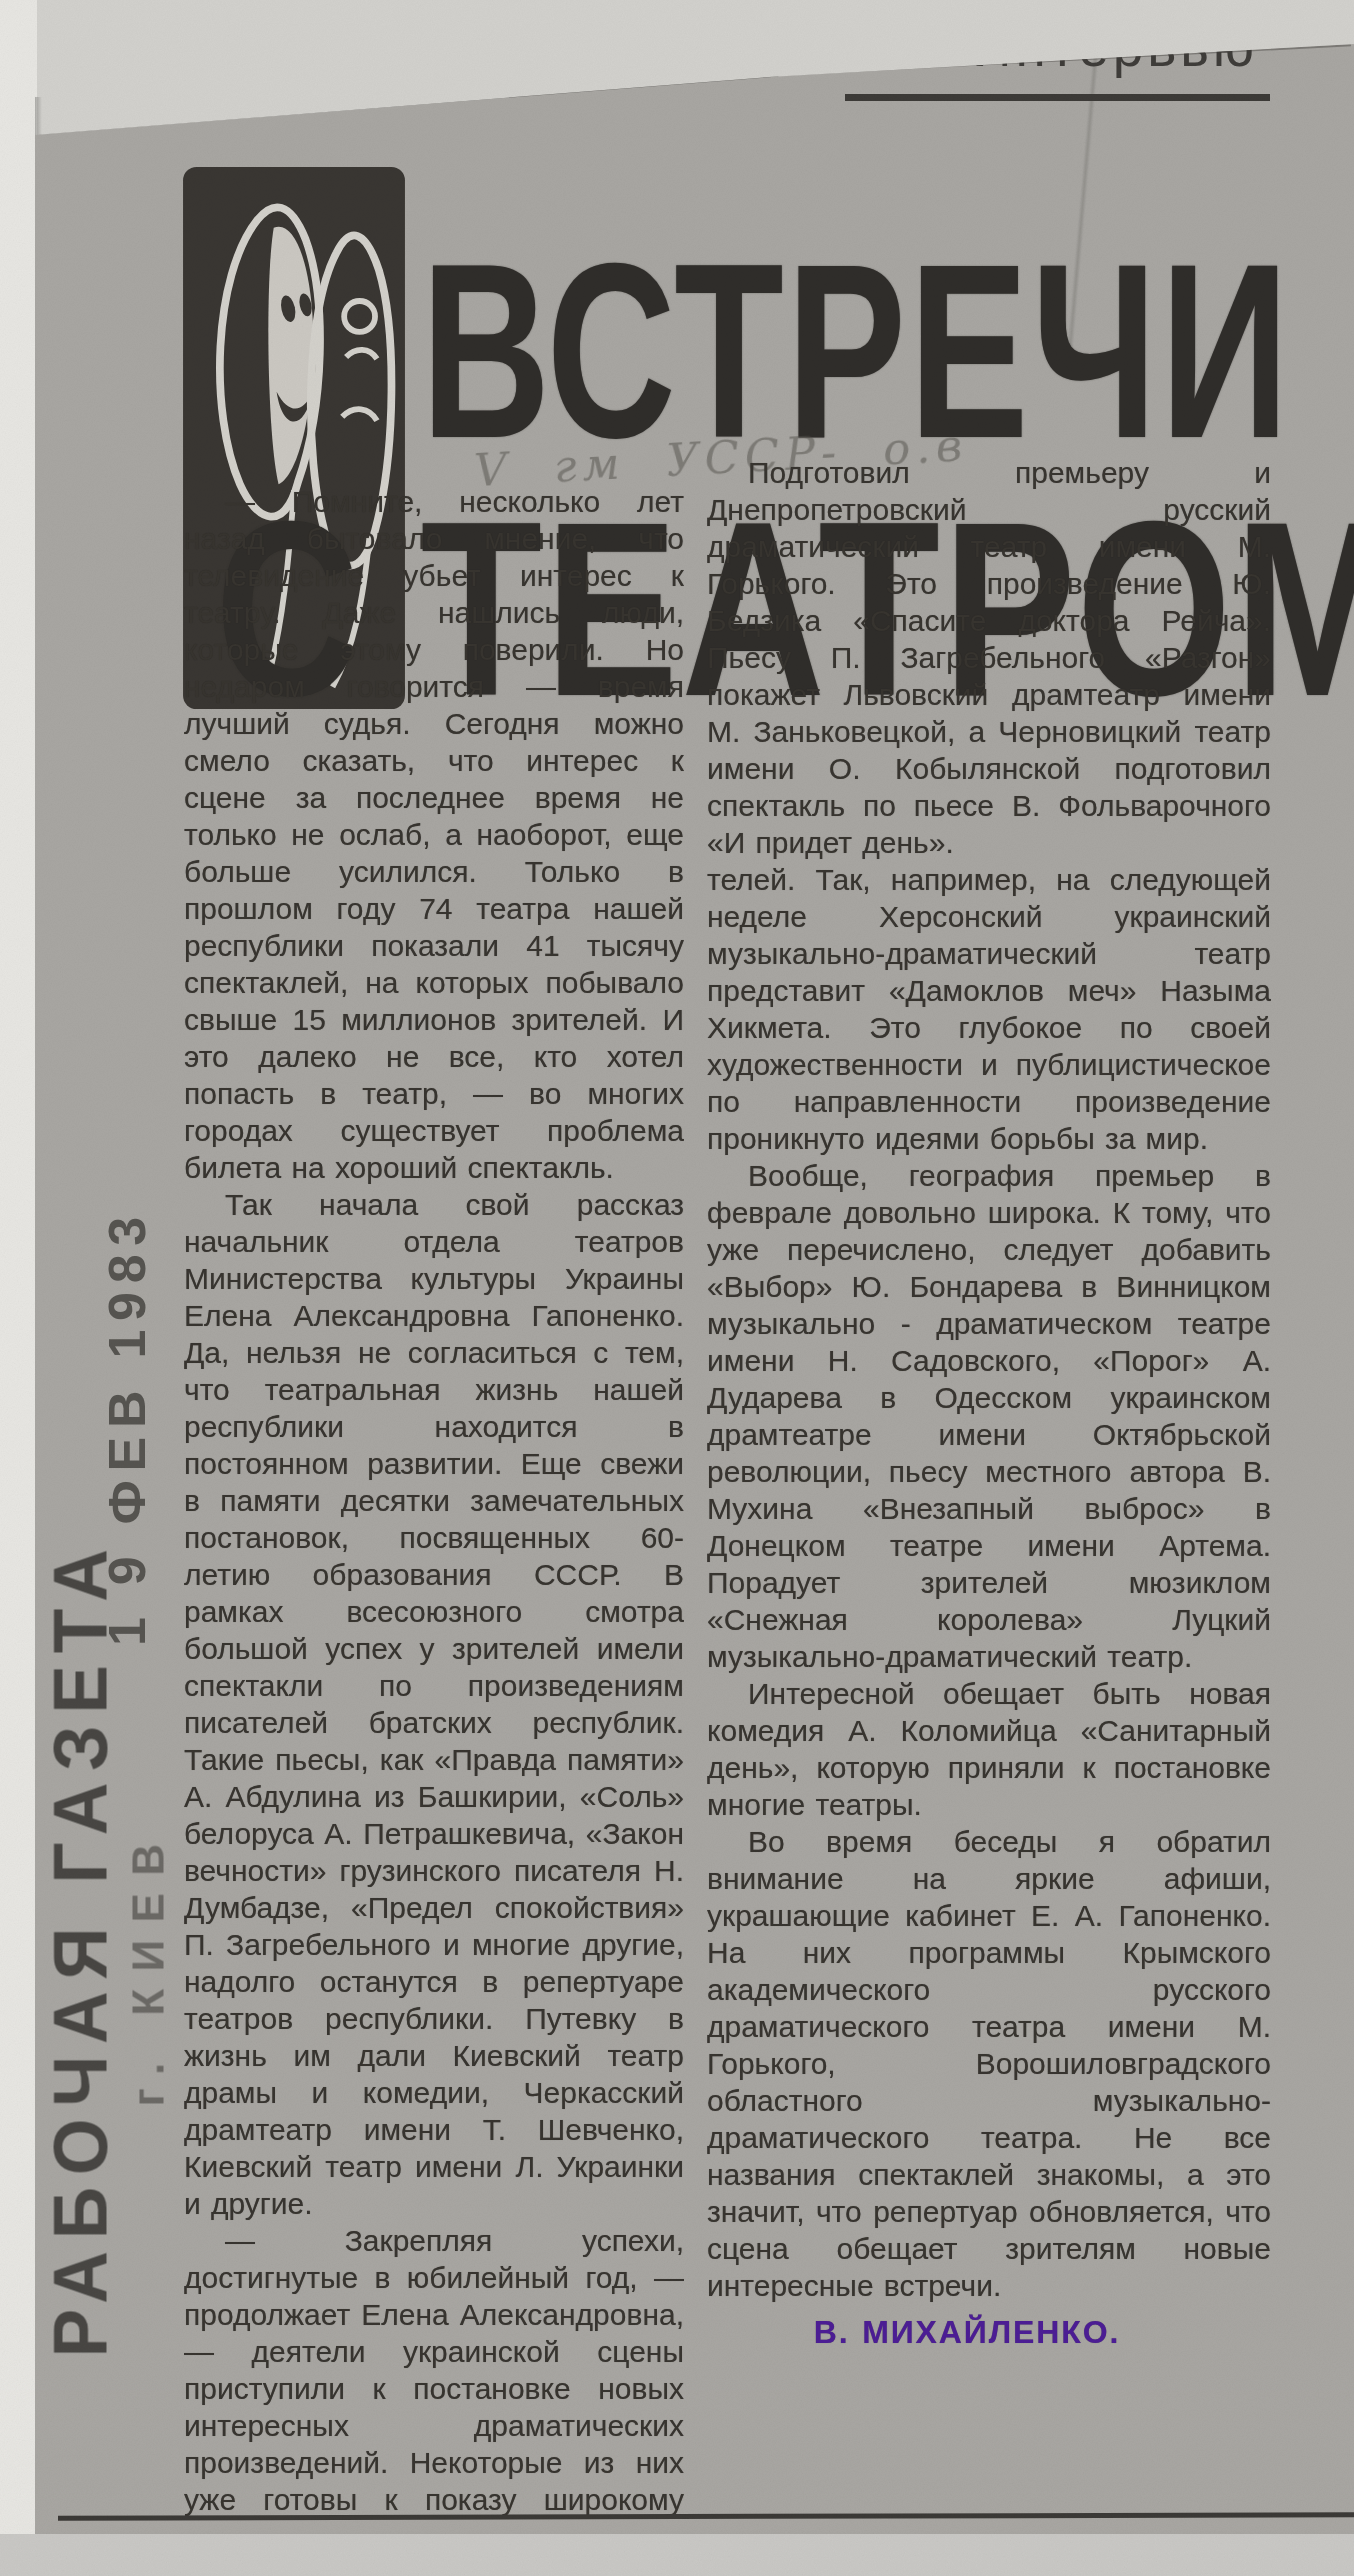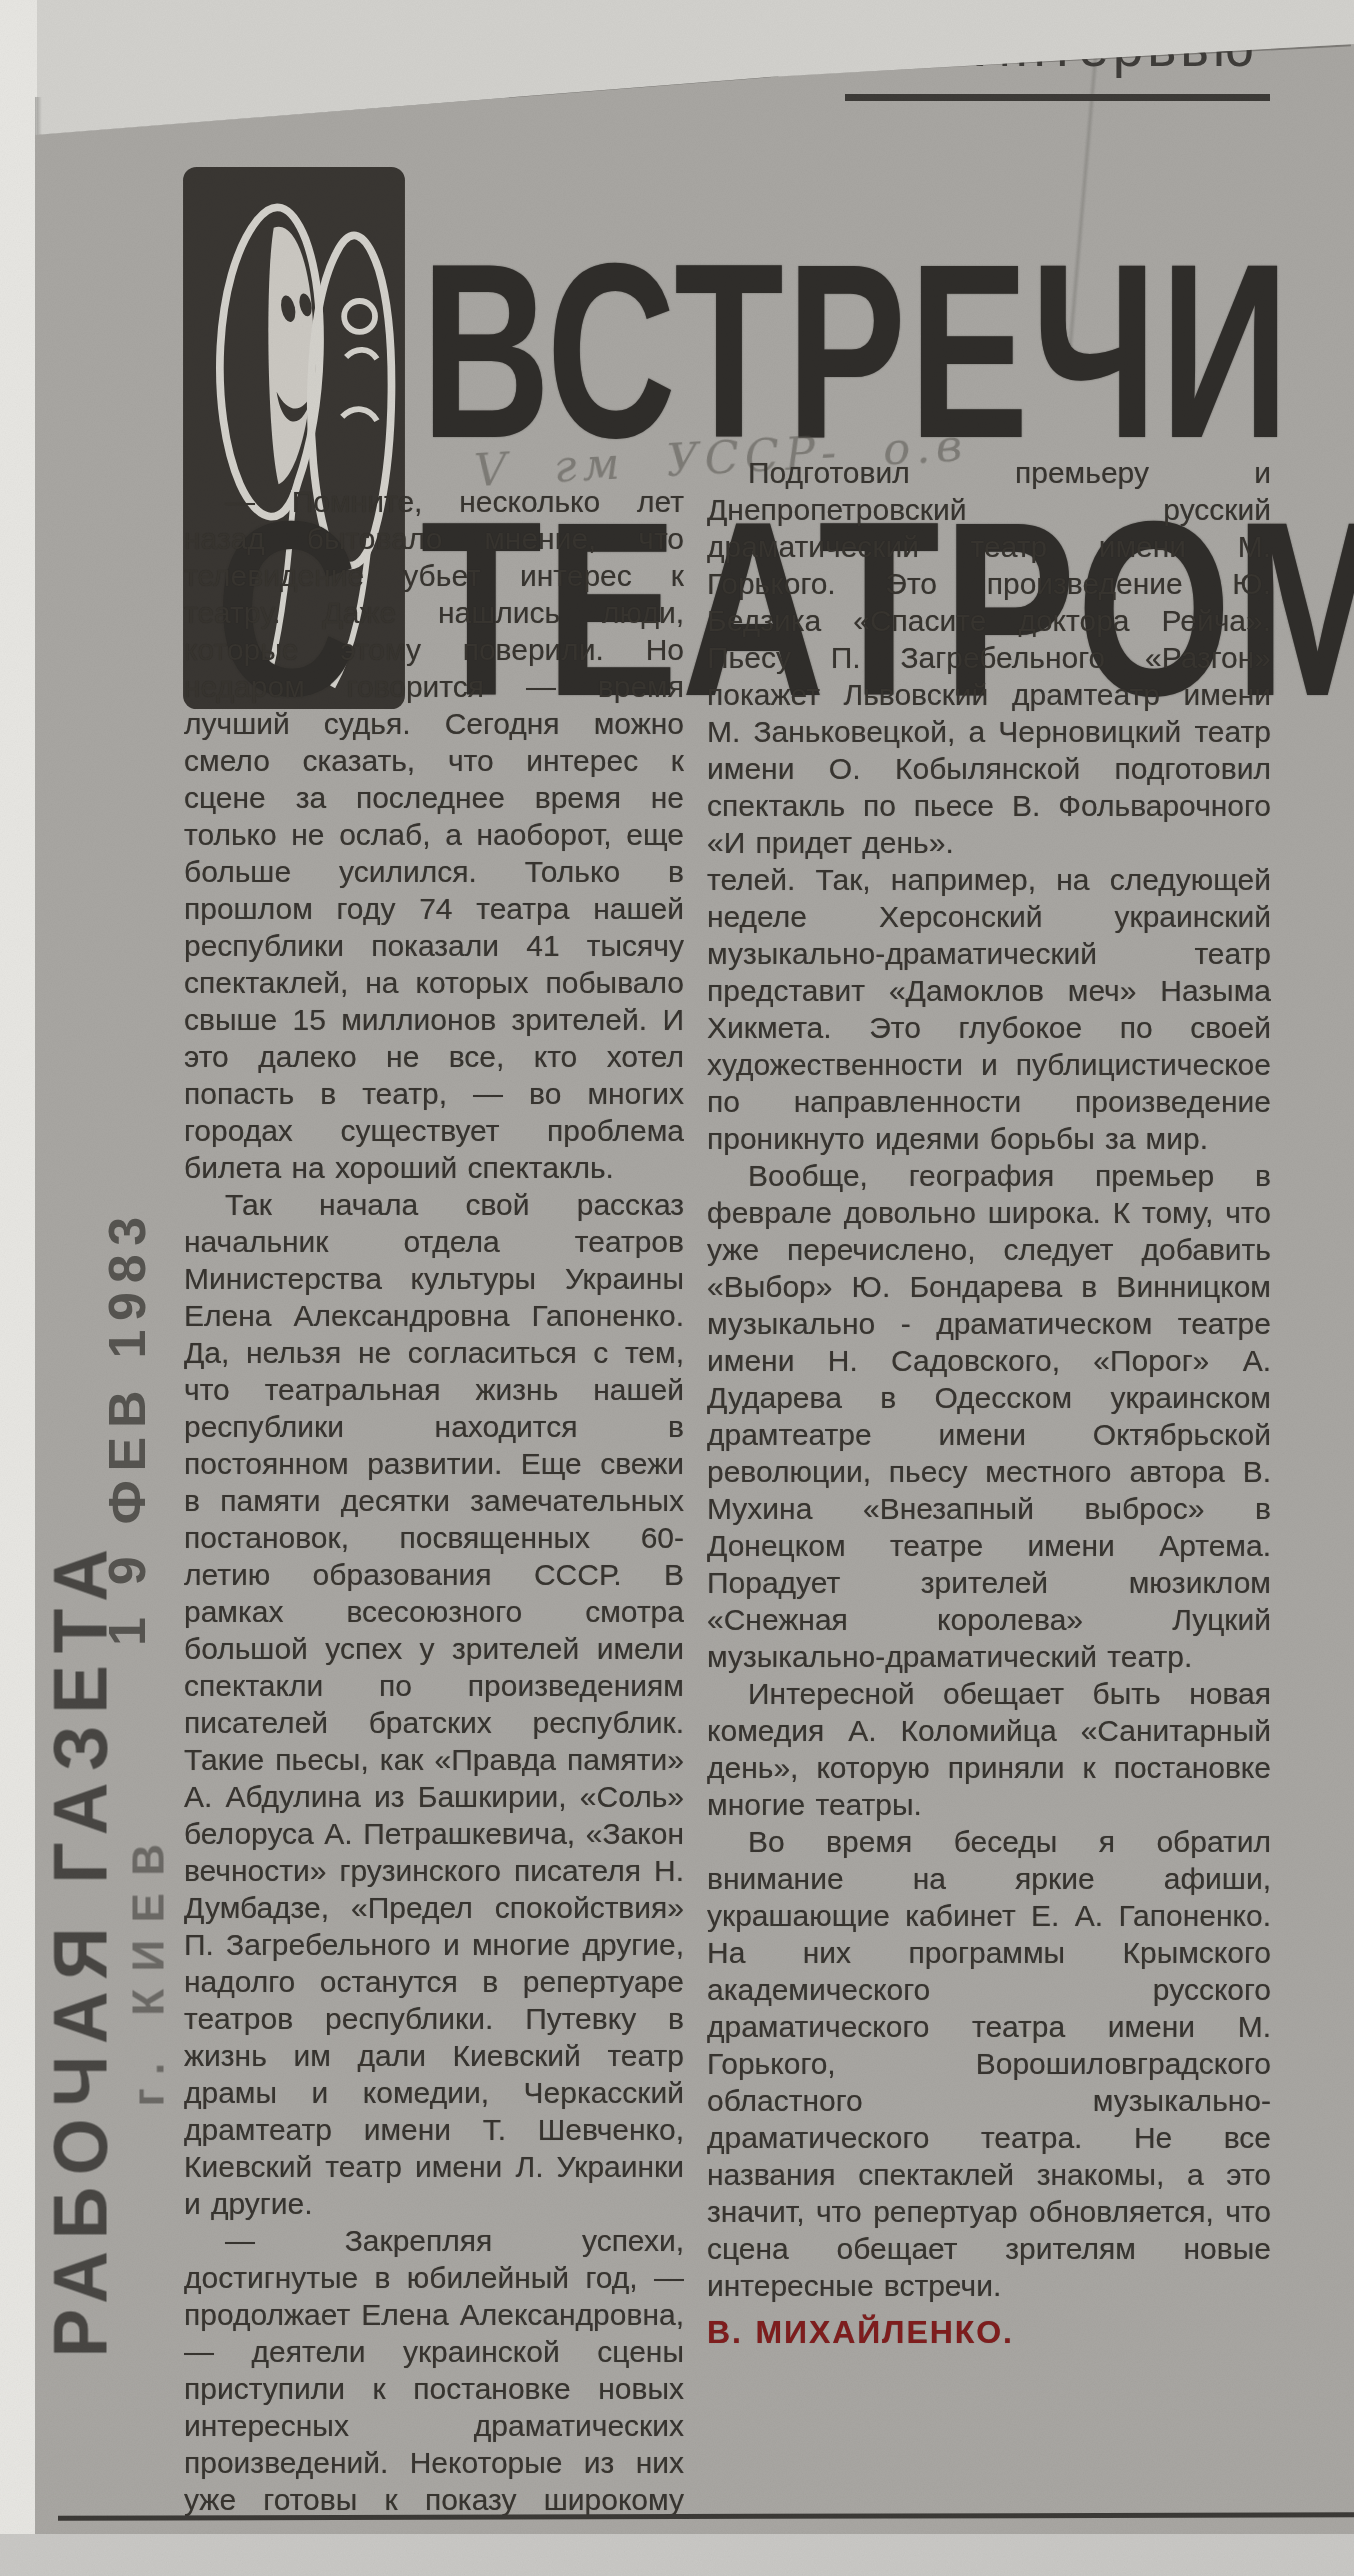--- a/index.html
+++ b/index.html
@@ -51,22 +51,22 @@
   }
 
   
   .col{position:absolute;color:#37342f;font-size:30px;line-height:37px;
        text-align:justify;word-spacing:1.9px;overflow:hidden;
        text-shadow:0 0 0.7px rgba(30,28,26,.45);}
   .col-left{left:149px;top:483px;width:500px;height:2035px;}
   .col-right{left:672px;top:454px;width:564px;height:2066px;}
   .para{margin:0;}
   .para.ind{text-indent:41px;}
-  .byline{margin:9.7px 44px 0 0;text-align:left;font-weight:700;
-          letter-spacing:1.9px;font-size:32px;color:#7f1d1d;}
+  .byline{margin:9.7px 44px 0 0;text-align:center;font-weight:700;
+          letter-spacing:1.9px;font-size:32px;color:#4c1d95;}
 
   
   .bottom-rule{position:absolute;left:23px;top:2514px;width:1296px;height:4.8px;
     background:#3b3936;transform:rotate(-.15deg);}
 
   
   .stamp{position:absolute;transform:rotate(-90deg);text-align:center;
          color:rgba(52,50,47,.78);filter:blur(0.5px);}
   .stamp-date{
     left:-72px;top:1400px;width:415px;height:77px;

